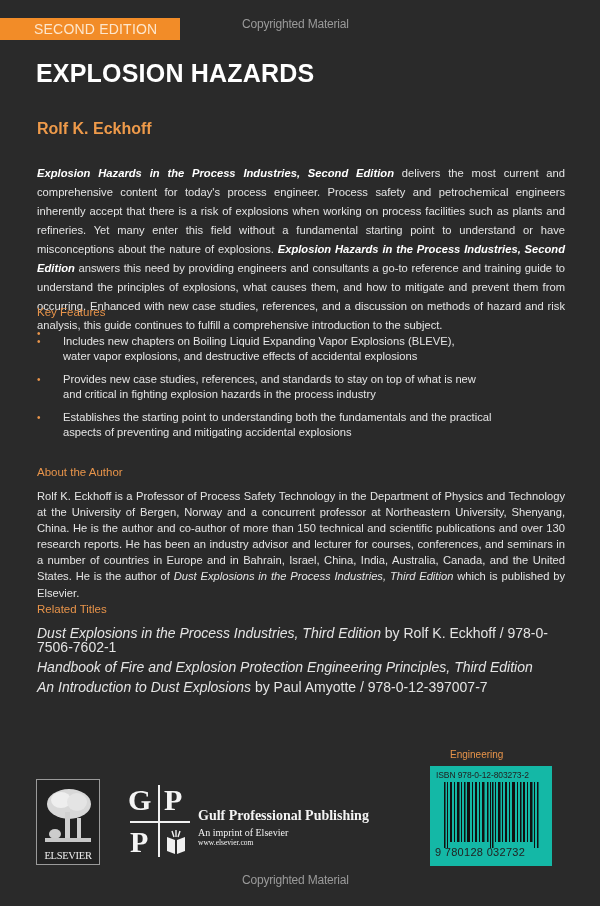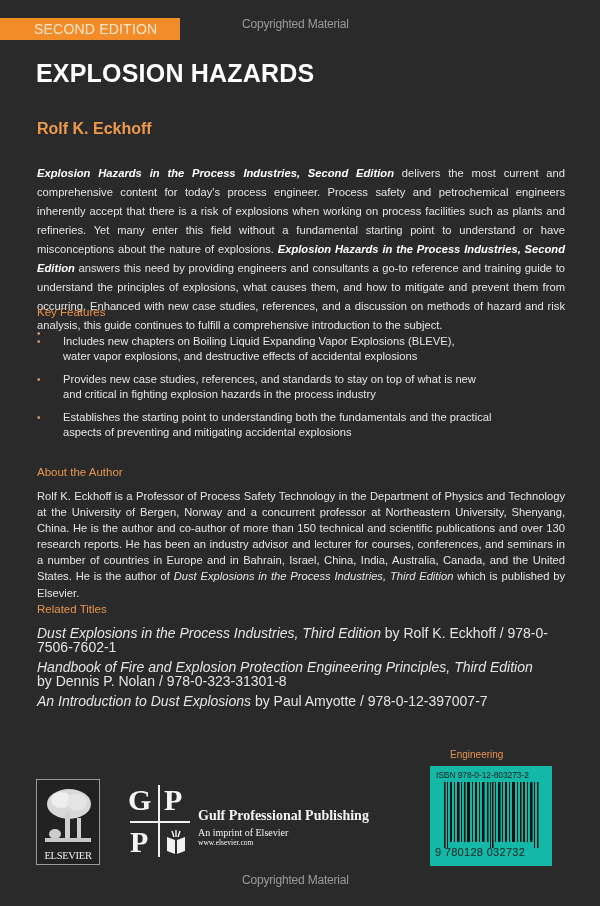--- a/index.html
+++ b/index.html
@@ -137,21 +137,21 @@
   <li style="width:428px;"><span class="bullet">•</span><span>Provides new case studies, references, and standards to stay on top of what is new and critical in fighting explosion hazards in the process industry</span></li>
   <li style="width:450px;"><span class="bullet">•</span><span>Establishes the starting point to understanding both the fundamentals and the practical aspects of preventing and mitigating accidental explosions</span></li>
 </ul>
 
 <div class="heading" style="top:466px;">About the Author</div>
 <div class="about"><span>Rolf K. Eckhoff is a Professor of Process Safety Technology in the Department of Physics and Technology at the University of Bergen, Norway and a concurrent professor at Northeastern University, Shenyang, China. He is the author and co-author of more than 150 technical and scientific publications and over 130 research reports. He has been an industry advisor and lecturer for courses, conferences, and seminars in a number of countries in Europe and in Bahrain, Israel, China, India, Australia, Canada, and the United States. He is the author of </span><i>Dust Explosions in the Process Industries, Third Edition</i><span> which is published by Elsevier.</span></div>
 
 <div class="heading" style="top:603px;">Related Titles</div>
 <div class="related">
   <div><i>Dust Explosions in the Process Industries, Third Edition</i><span> by Rolf K. Eckhoff / 978-0-7506-7602-1</span></div>
-  <div><i style="display:block;">Handbook of Fire and Explosion Protection Engineering Principles, Third Edition</i><span>by Dennis P. Nolan / 978-0-323-31301-8</span></div>
+  <div><i style="display:block;">Handbook of Fire and Explosion Protection Engineering Principles, Third Edition</i></div>
   <div><i>An Introduction to Dust Explosions</i><span> by Paul Amyotte / 978-0-12-397007-7</span></div>
 </div>
 
 <div class="elsevier-logo">
   <svg class="tree" viewBox="0 0 50 58" width="50" height="58">
     <ellipse cx="26" cy="18" rx="22" ry="15" fill="#d8d8d8"></ellipse>
     <ellipse cx="18" cy="14" rx="10" ry="8" fill="#eeeeee"></ellipse>
     <ellipse cx="34" cy="16" rx="10" ry="9" fill="#e4e4e4"></ellipse>
     <rect x="22" y="26" width="5" height="26" fill="#d0d0d0"></rect>
     <rect x="34" y="32" width="4" height="20" fill="#cfcfcf"></rect>

